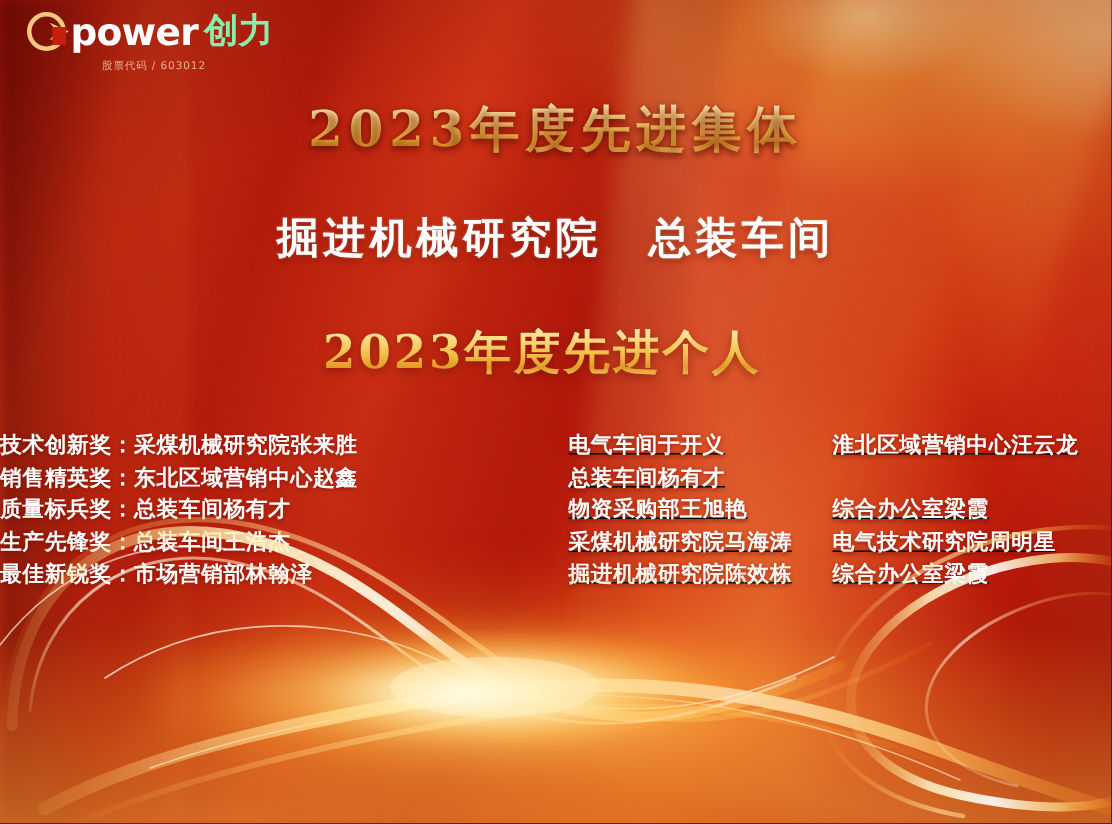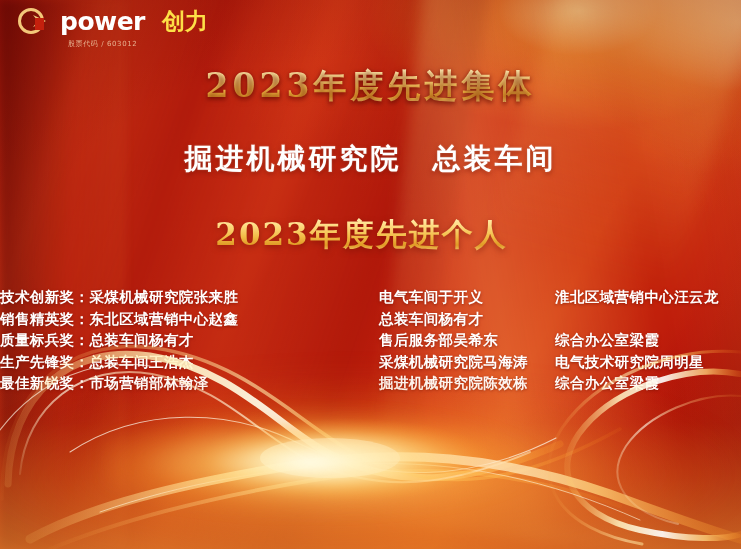--- a/index.html
+++ b/index.html
@@ -72,21 +72,21 @@
     position: absolute; left: 0; right: 0; bottom: 0; height: 175px;
     background: linear-gradient(to top, rgba(255,175,60,0.52) 0%, rgba(255,150,45,0.26) 42%, rgba(230,90,20,0.08) 72%, rgba(200,40,10,0) 100%);
   }
   .ribbon-svg { position: absolute; inset: 0; width: 100%; height: 100%; }
 
   
   .logo-block {
     position: absolute; left: 18px; top: 8px;
     width: 200px;
   }
-  .logo-row { display: flex; align-items: center; gap: 16px; }
+  .logo-row { display: flex; align-items: center; gap: 3px; }
   .logo-mark {
     width: 26px; height: 26px; border-radius: 50%;
     border: 3px solid #f3c87a;
     box-sizing: border-box;
     position: relative;
     flex: none;
   }
   .logo-mark::after {
     content: "";
     position: absolute; right: -5px; top: 4px;
@@ -106,21 +106,21 @@
     font-size: 25px;
     font-weight: 700;
     color: #ffffff;
     letter-spacing: -0.5px;
     line-height: 1;
   }
   .logo-cn {
     font-family: "DejaVu Sans", "Liberation Sans", sans-serif;
     font-size: 23px;
     font-weight: 700;
-    color: #fde047;
+    color: #86efac;
     line-height: 1;
     margin-left: 1px;
   }
   .logo-sub {
     margin-top: 5px;
     margin-left: 50px;
     font-size: 7px;
     color: #f0c9a6;
     letter-spacing: 0.6px;
     opacity: 0.85;
@@ -178,20 +178,21 @@
     position: absolute; left: 0; right: 0; top: 286px;
     display: flex;
     align-items: flex-start;
   }
   .list-left {
     width: 388px;
   }
   .list-right {
     flex: 1;
     padding-right: 10px;
+    text-decoration: underline;
   }
   .li {
     font-family: "DejaVu Serif", "Liberation Serif", serif;
     font-size: 14.5px;
     font-weight: 700;
     color: #ffffff;
     line-height: 21.6px;
     letter-spacing: 0.4px;
     text-shadow: 0 1px 3px rgba(110,14,0,0.6);
     white-space: nowrap;
@@ -256,21 +257,21 @@
 
     <div class="list-right">
       <div class="pair">
         <div class="li cell-a">电气车间于开义</div>
         <div class="li cell-b">淮北区域营销中心汪云龙</div>
       </div>
       <div class="pair">
         <div class="li cell-a">总装车间杨有才</div>
       </div>
       <div class="pair">
-        <div class="li cell-a">售后服务部吴希东</div>
+        <div class="li cell-a">物资采购部王旭艳</div>
         <div class="li cell-b">综合办公室梁霞</div>
       </div>
       <div class="pair">
         <div class="li cell-a">采煤机械研究院马海涛</div>
         <div class="li cell-b">电气技术研究院周明星</div>
       </div>
       <div class="pair">
         <div class="li cell-a">掘进机械研究院陈效栋</div>
         <div class="li cell-b">综合办公室梁霞</div>
       </div>

